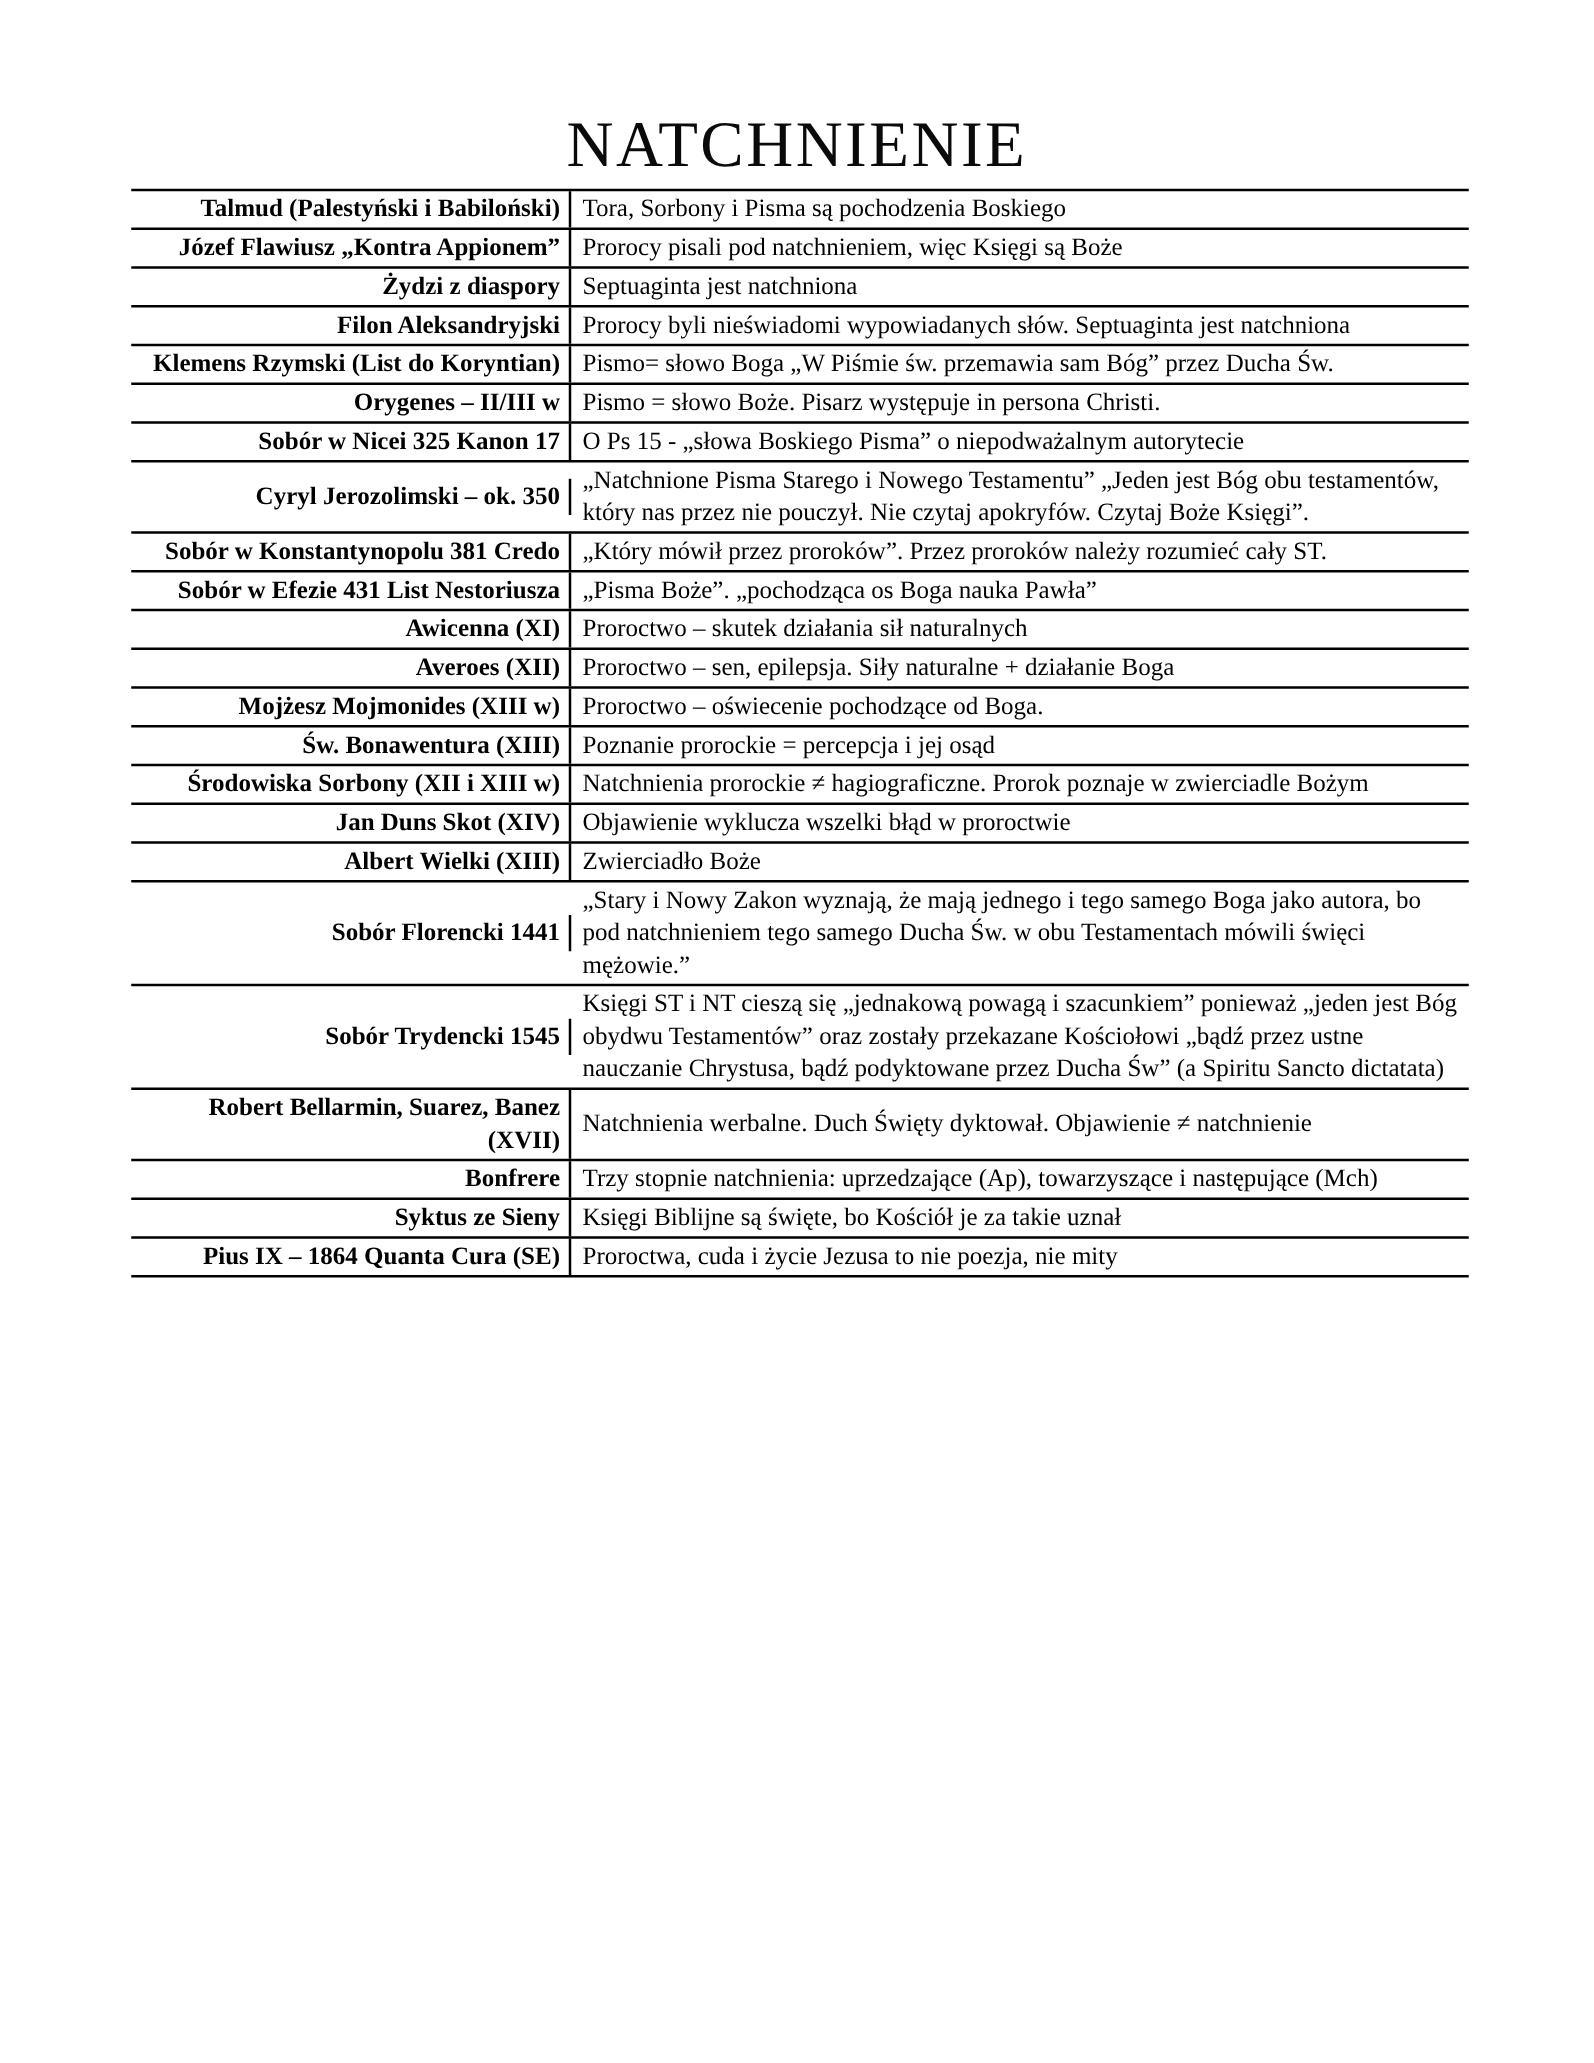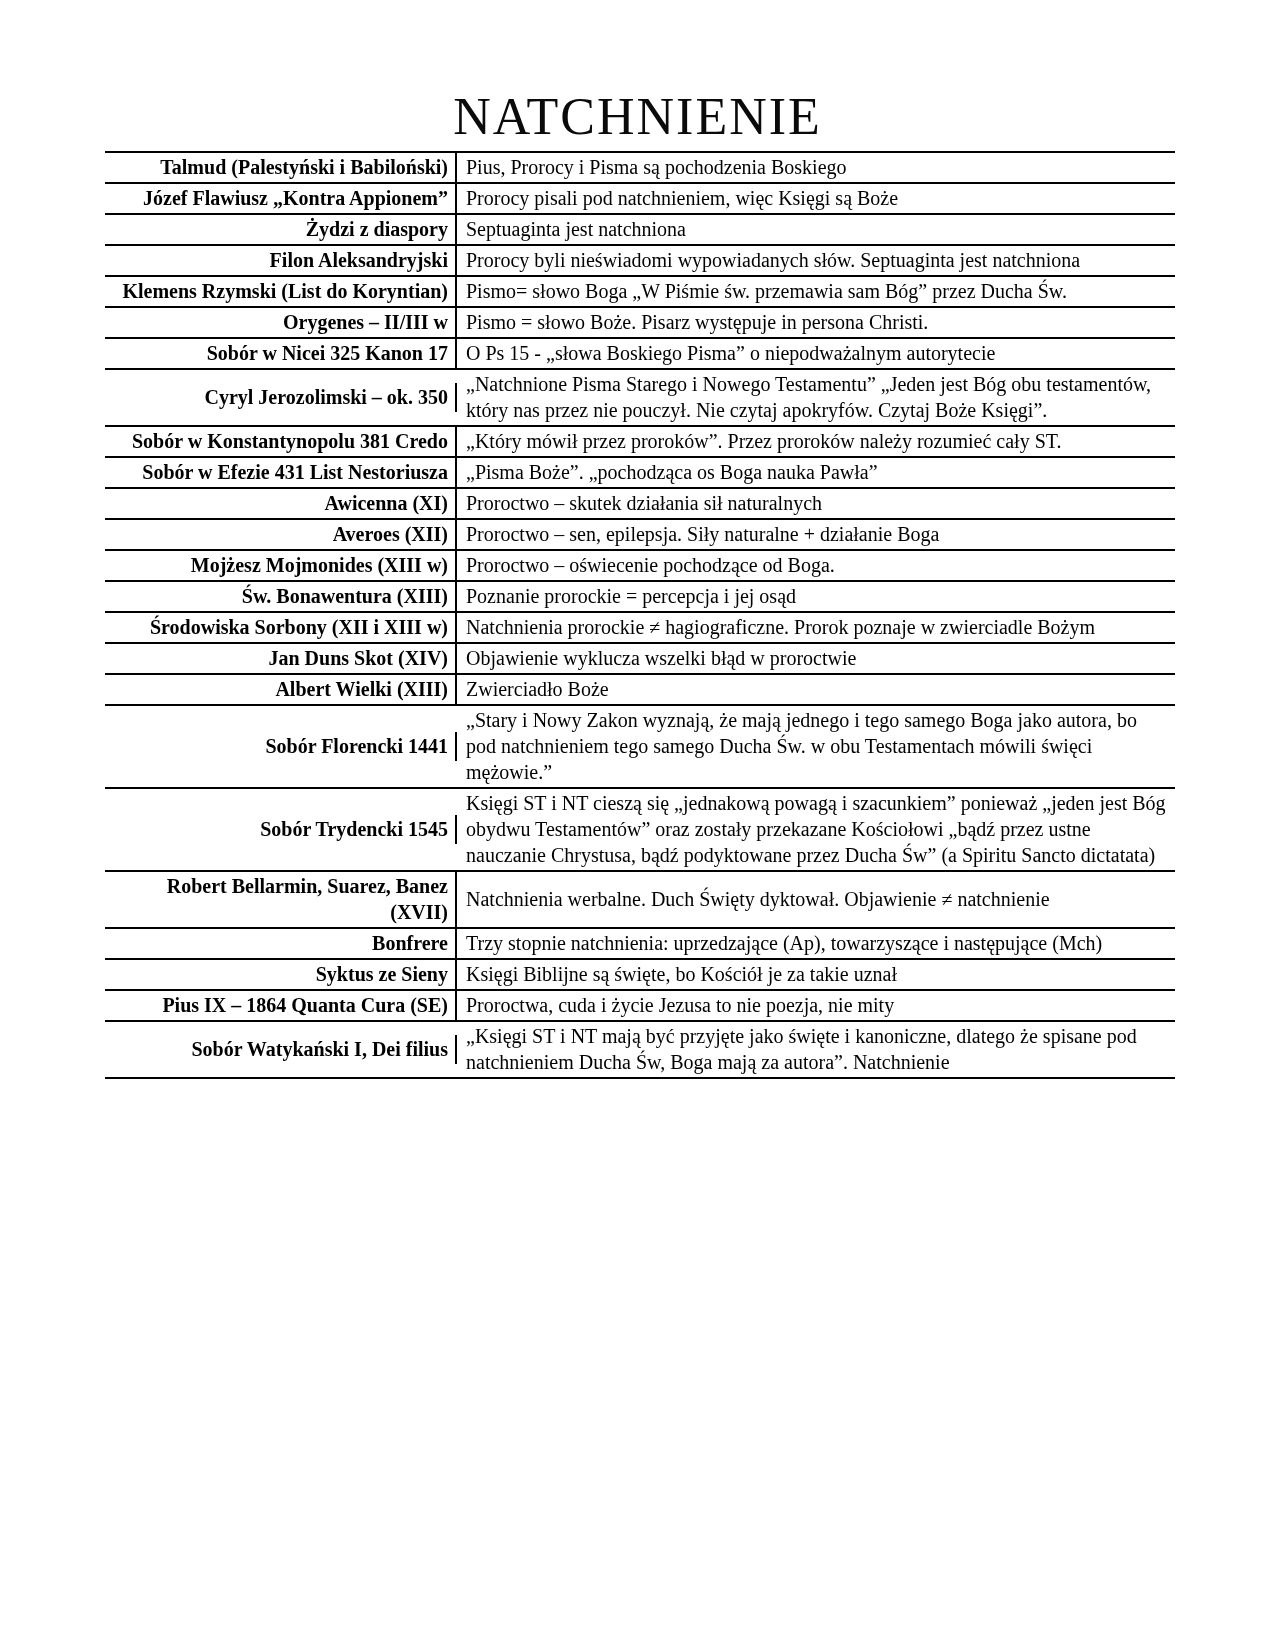--- a/index.html
+++ b/index.html
@@ -58,21 +58,21 @@
 </head>
 <body>
 
 <div class="page">
   <h1 class="doc-title">NATCHNIENIE</h1>
 
   <div class="inspiration-table">
 
       <div class="t-row">
         <div class="cell-source">Talmud (Palestyński i Babiloński)</div>
-        <div class="cell-text">Pius, Prorocy i Pisma są pochodzenia Boskiego</div>
+        <div class="cell-text">Tora, Sorbony i Pisma są pochodzenia Boskiego</div>
       </div>
 
       <div class="t-row">
         <div class="cell-source">Józef Flawiusz „Kontra Appionem”</div>
         <div class="cell-text">Prorocy pisali pod natchnieniem, więc Księgi są Boże</div>
       </div>
 
       <div class="t-row">
         <div class="cell-source">Żydzi z diaspory</div>
         <div class="cell-text">Septuaginta jest natchniona</div>
@@ -173,18 +173,14 @@
       <div class="t-row">
         <div class="cell-source">Syktus ze Sieny</div>
         <div class="cell-text">Księgi Biblijne są święte, bo Kościół je za takie uznał</div>
       </div>
 
       <div class="t-row">
         <div class="cell-source">Pius IX – 1864 Quanta Cura (SE)</div>
         <div class="cell-text">Proroctwa, cuda i życie Jezusa to nie poezja, nie mity</div>
       </div>
 
-      <div class="t-row">
-        <div class="cell-source">Sobór Watykański I,  Dei filius</div>
-        <div class="cell-text">„Księgi ST i NT mają być przyjęte jako święte i kanoniczne, dlatego że spisane pod natchnieniem Ducha Św, Boga mają za autora”. Natchnienie</div>
-      </div>
     </div>
 </div>
 
 </body></html>

